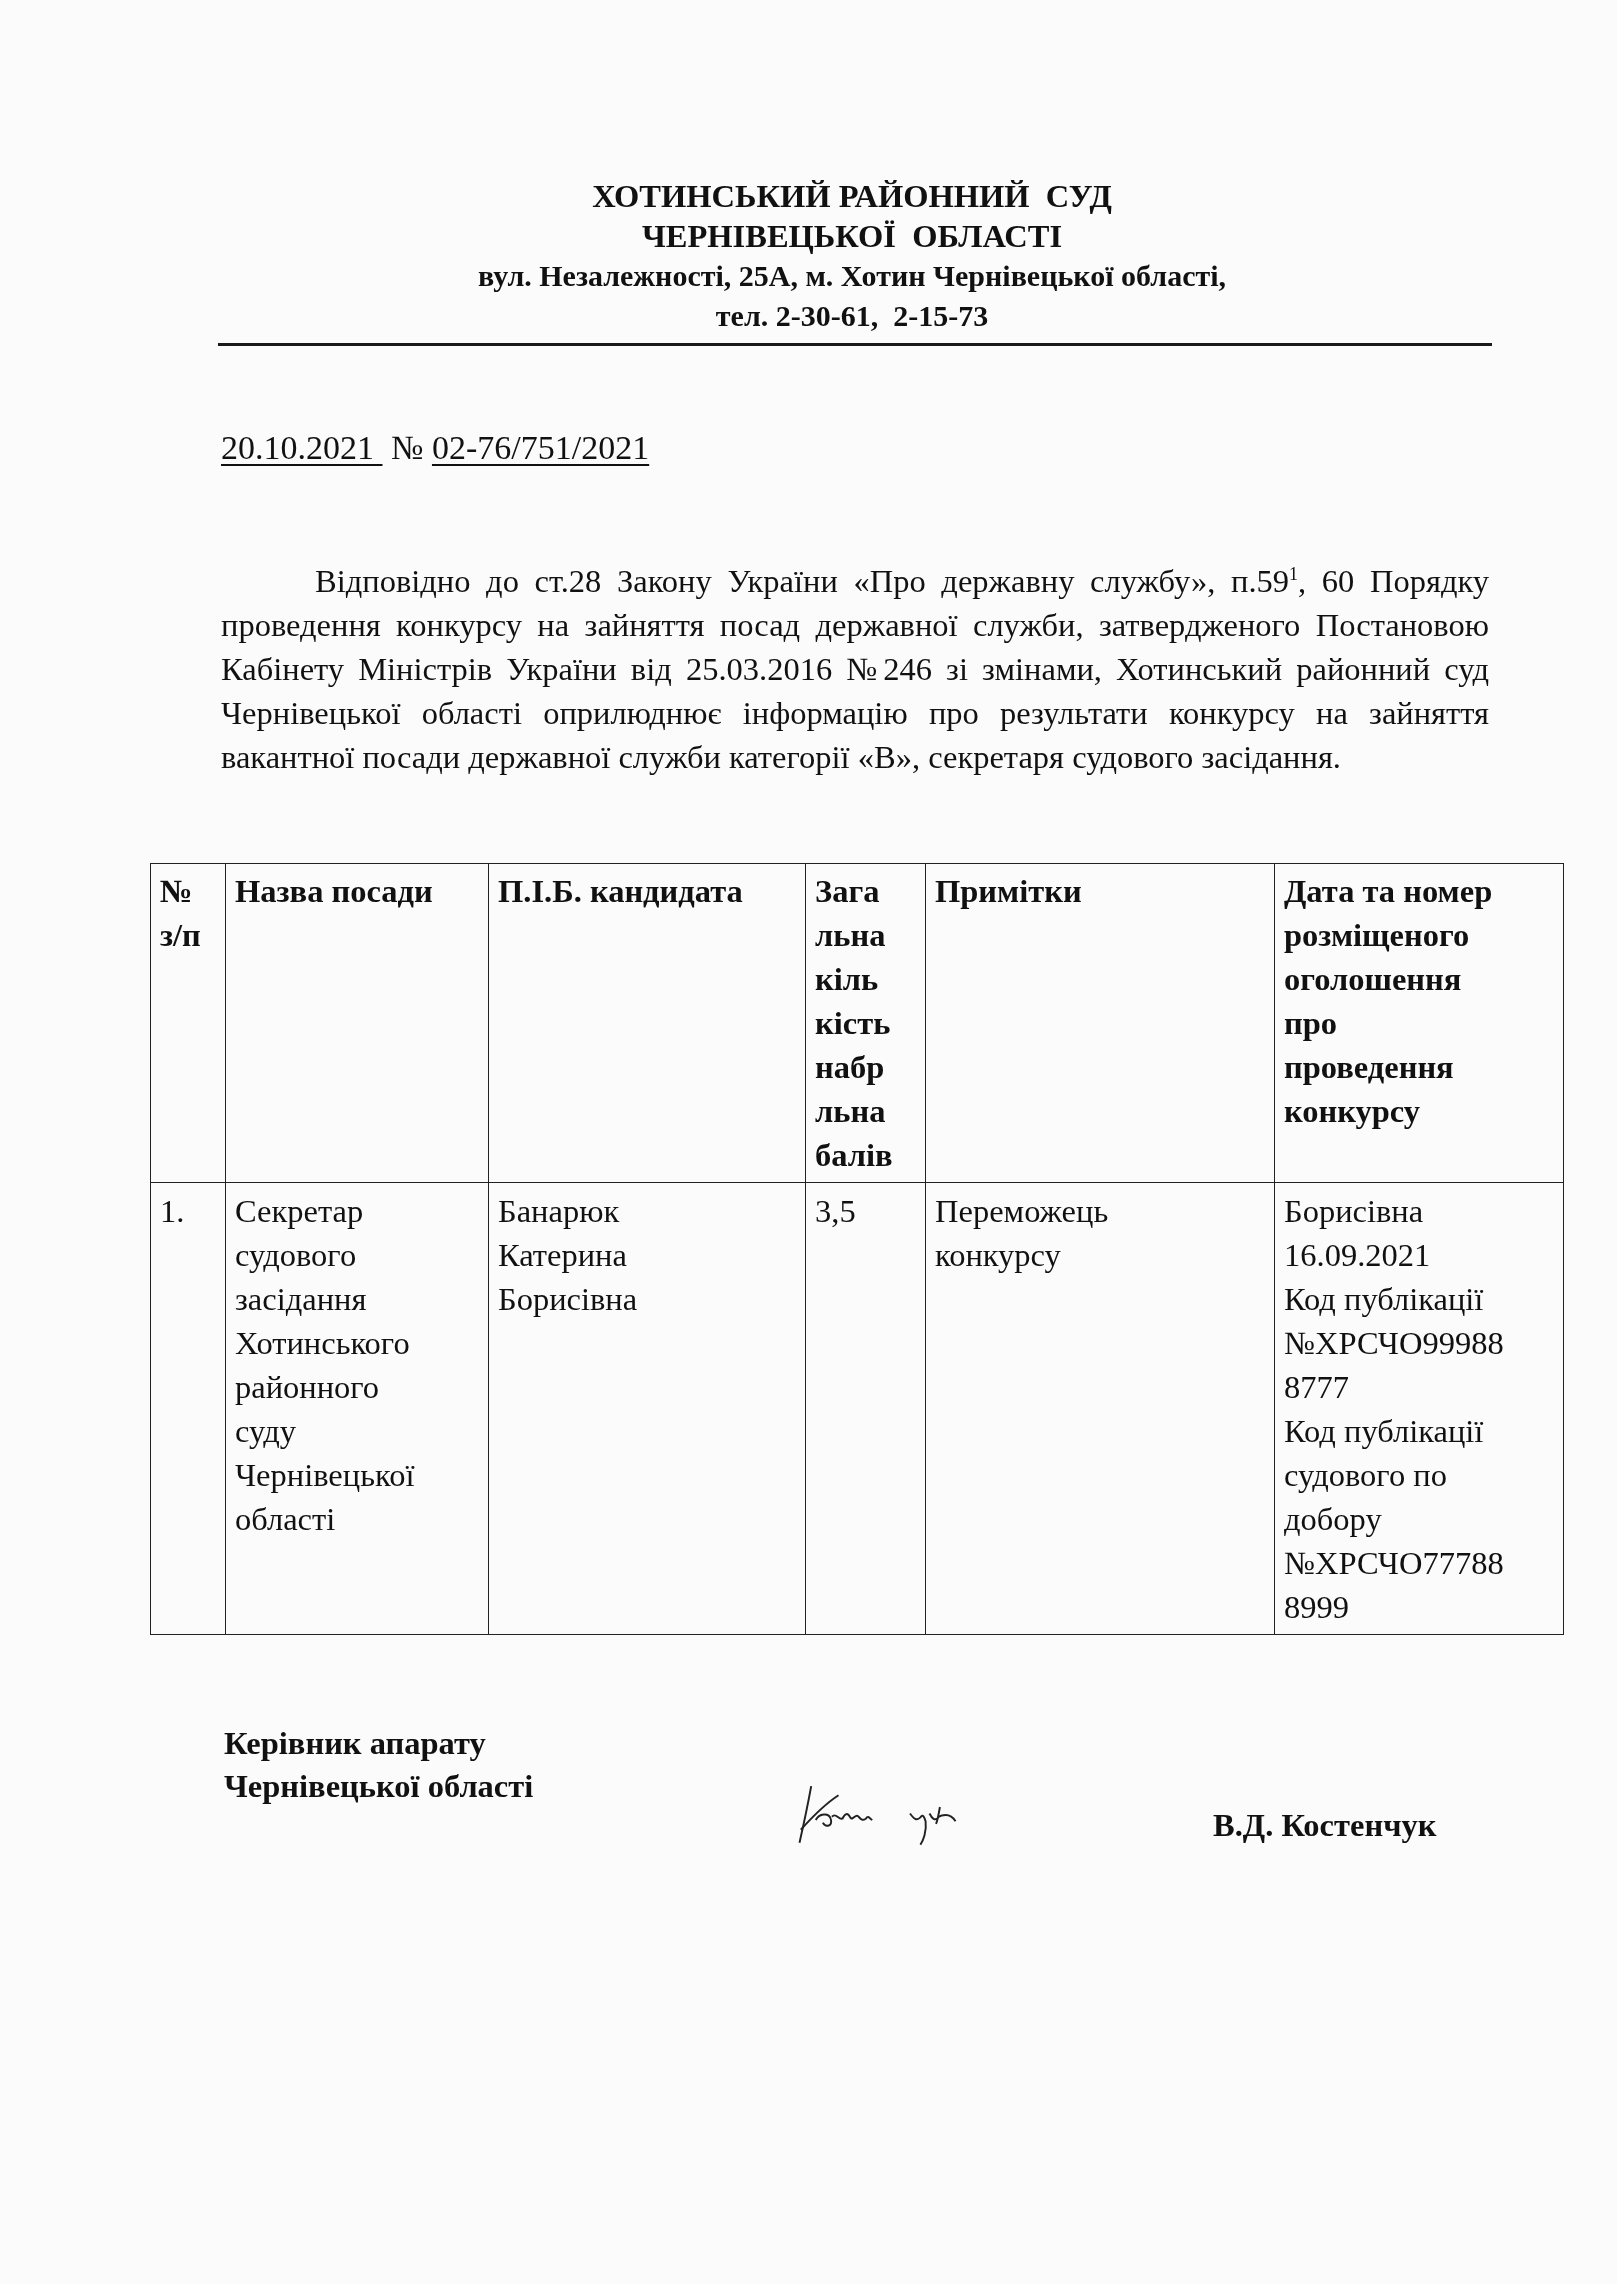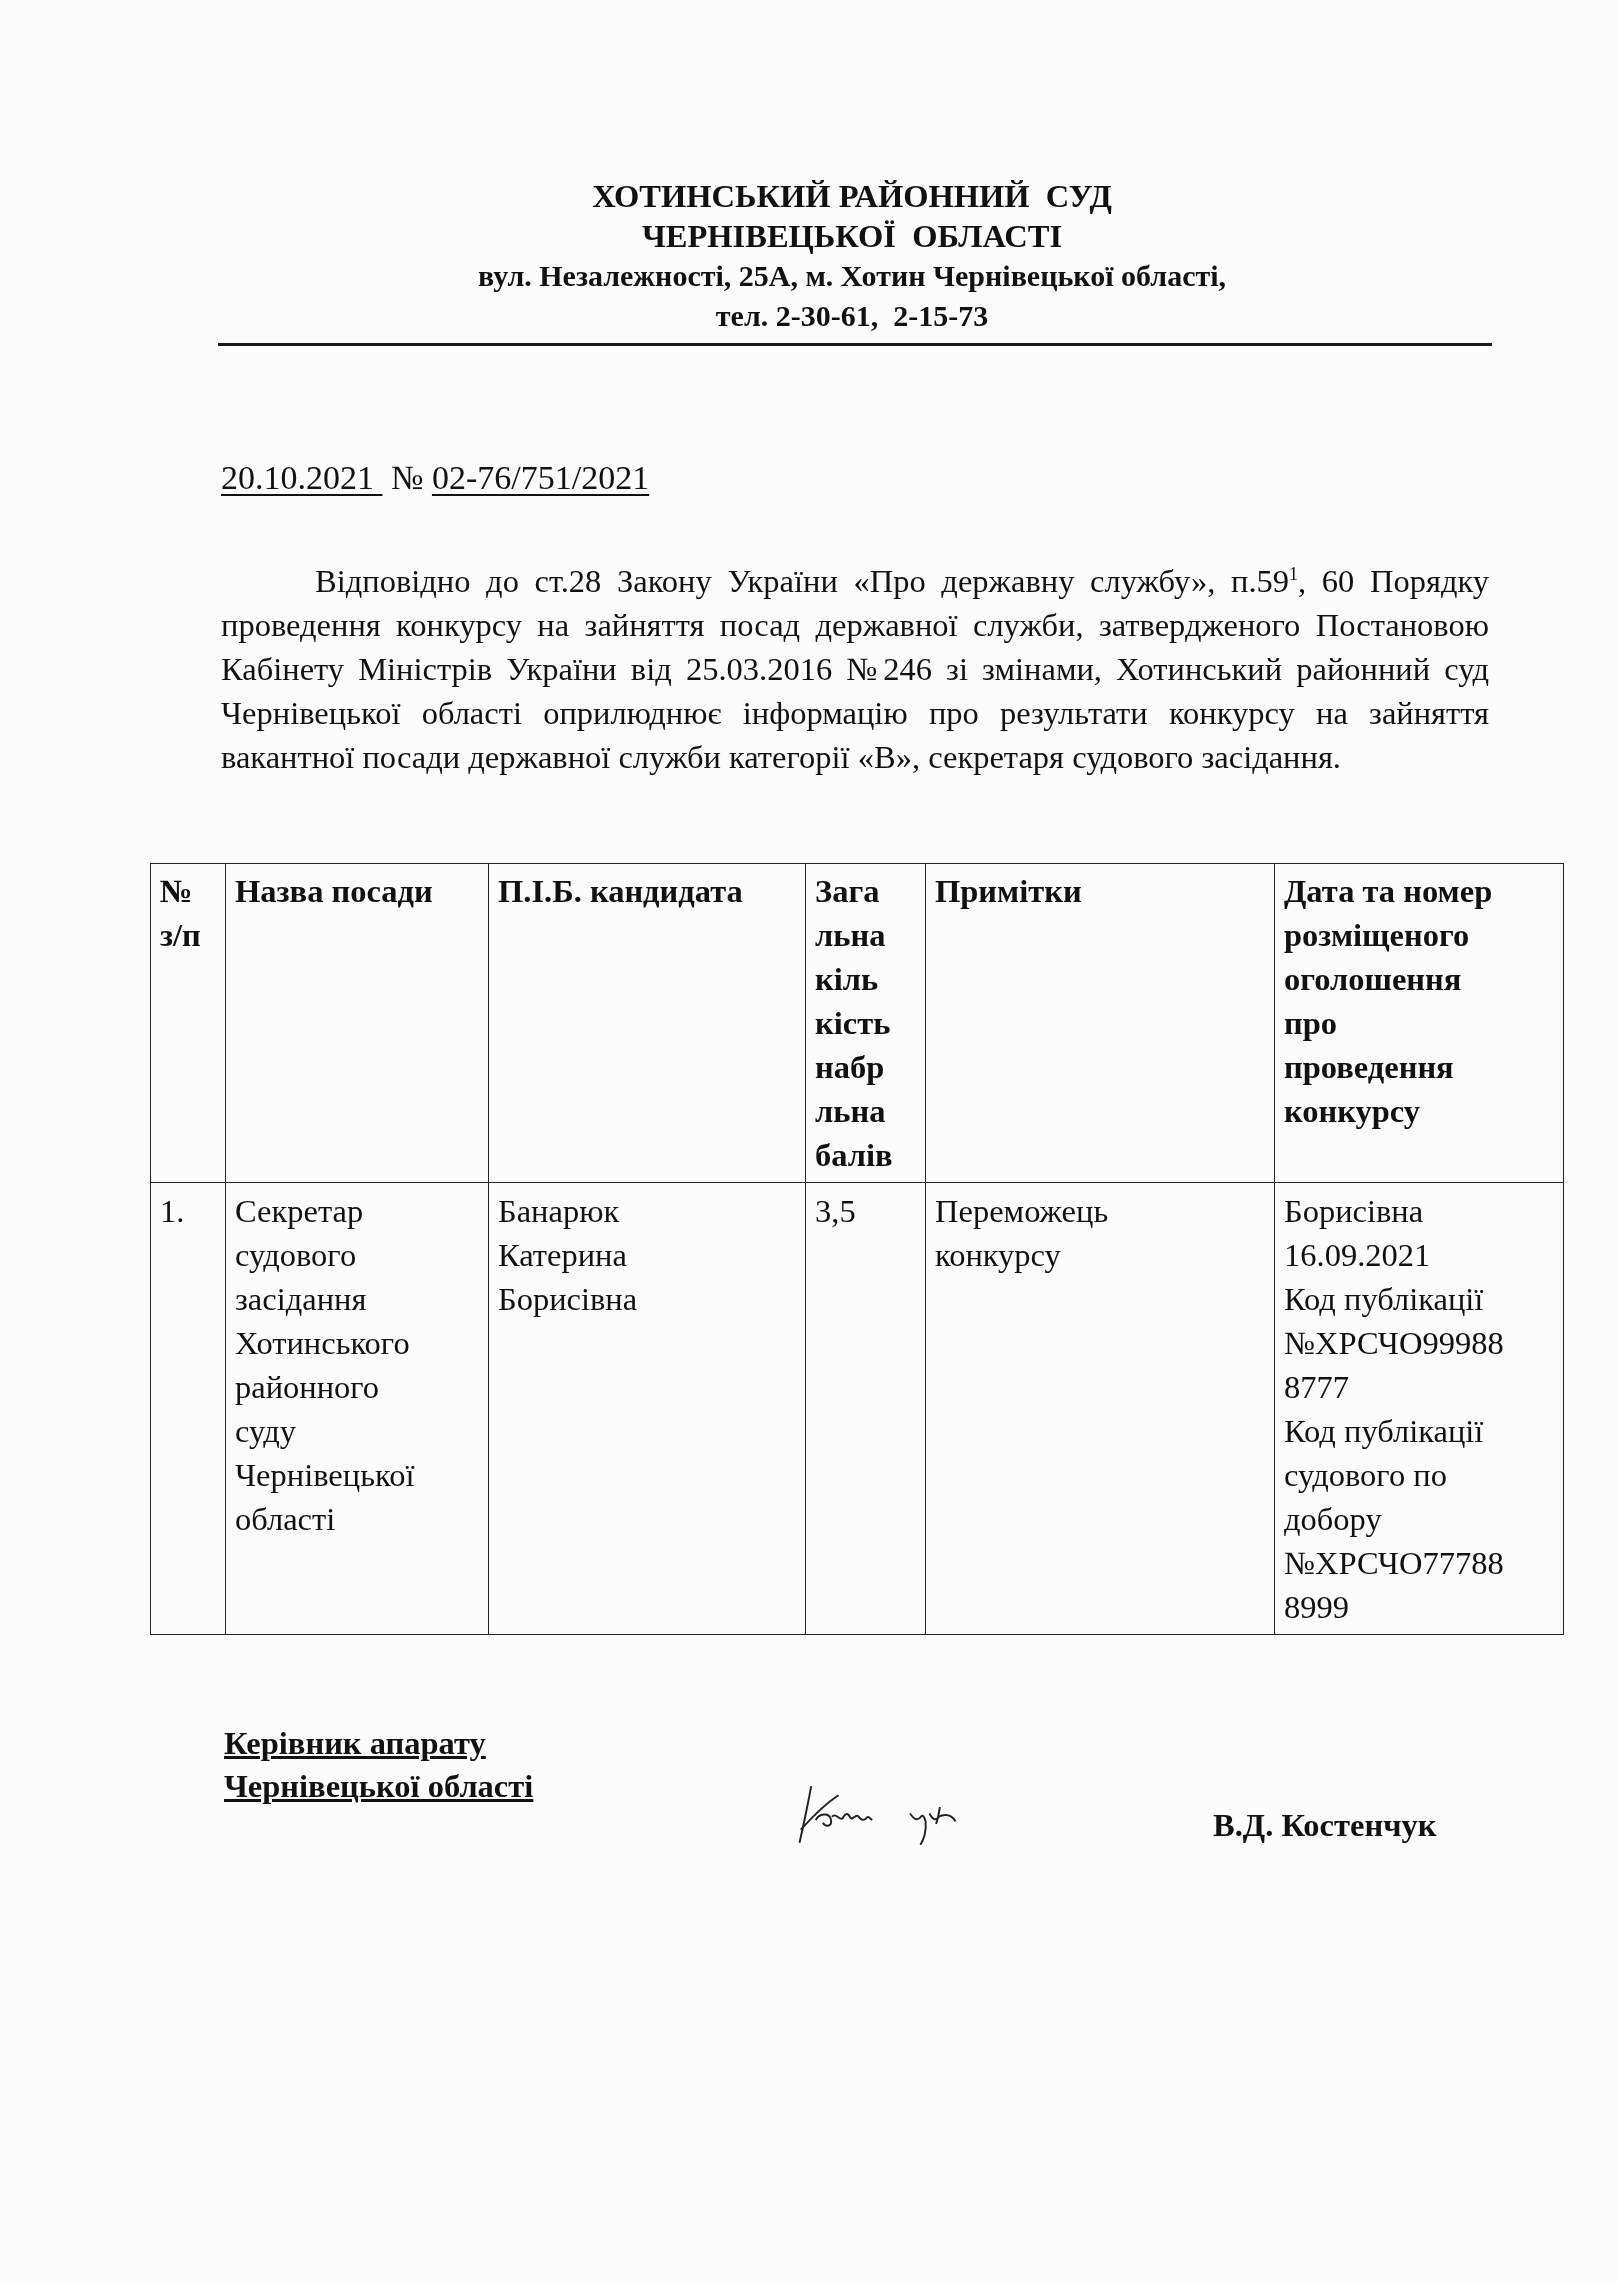--- a/index.html
+++ b/index.html
@@ -17,21 +17,20 @@
   }
   .header .l2 { font-size: 32.5px; }
   .header .l3, .header .l4 { font-size: 30px; line-height: 40px; }
   .rule {
     position: absolute; left: 218px; top: 343px; width: 1274px; height: 3.3px;
     background: #1a1a1a;
   }
   .ref {
     position: absolute; left: 221px; top: 429px; font-size: 34px;
     white-space: nowrap;
-    margin-top: 30px;
   }
   .ref .u { text-decoration: underline; text-decoration-thickness: 2px; text-underline-offset: 5.2px; }
   .body-text {
     position: absolute; left: 221px; top: 559px; width: 1268px;
     font-size: 32.5px; line-height: 44px; text-align: justify;
   }
   .body-text .indent { display: inline-block; width: 94px; }
   .body-text sup { font-size: 18px; line-height: 0; }
   table.results {
     position: absolute; left: 150px; top: 863px;
@@ -50,21 +49,21 @@
   .col1 { width: 75px; }
   .col2 { width: 263px; }
   .col3 { width: 317px; }
   .col4 { width: 120px; }
   .col5 { width: 349px; }
   .col6 { width: 289px; }
   .bold { font-weight: bold; }
   .cell-lines span { display: block; }
   .sig-block {
     position: absolute; left: 224px; top: 1722px; font-weight: bold;
-    font-size: 32.5px; line-height: 43px; text-decoration: underline;
+    font-size: 32.5px; line-height: 43px;
   }
   .sig-block span { display: block; }
   .signature {
     position: absolute; left: 793px; top: 1781px; width: 208px; height: 65px;
   }
   .signer {
     position: absolute; left: 1213px; top: 1807px; font-weight: bold; font-size: 32.5px;
   }
 </style>
 </head>

